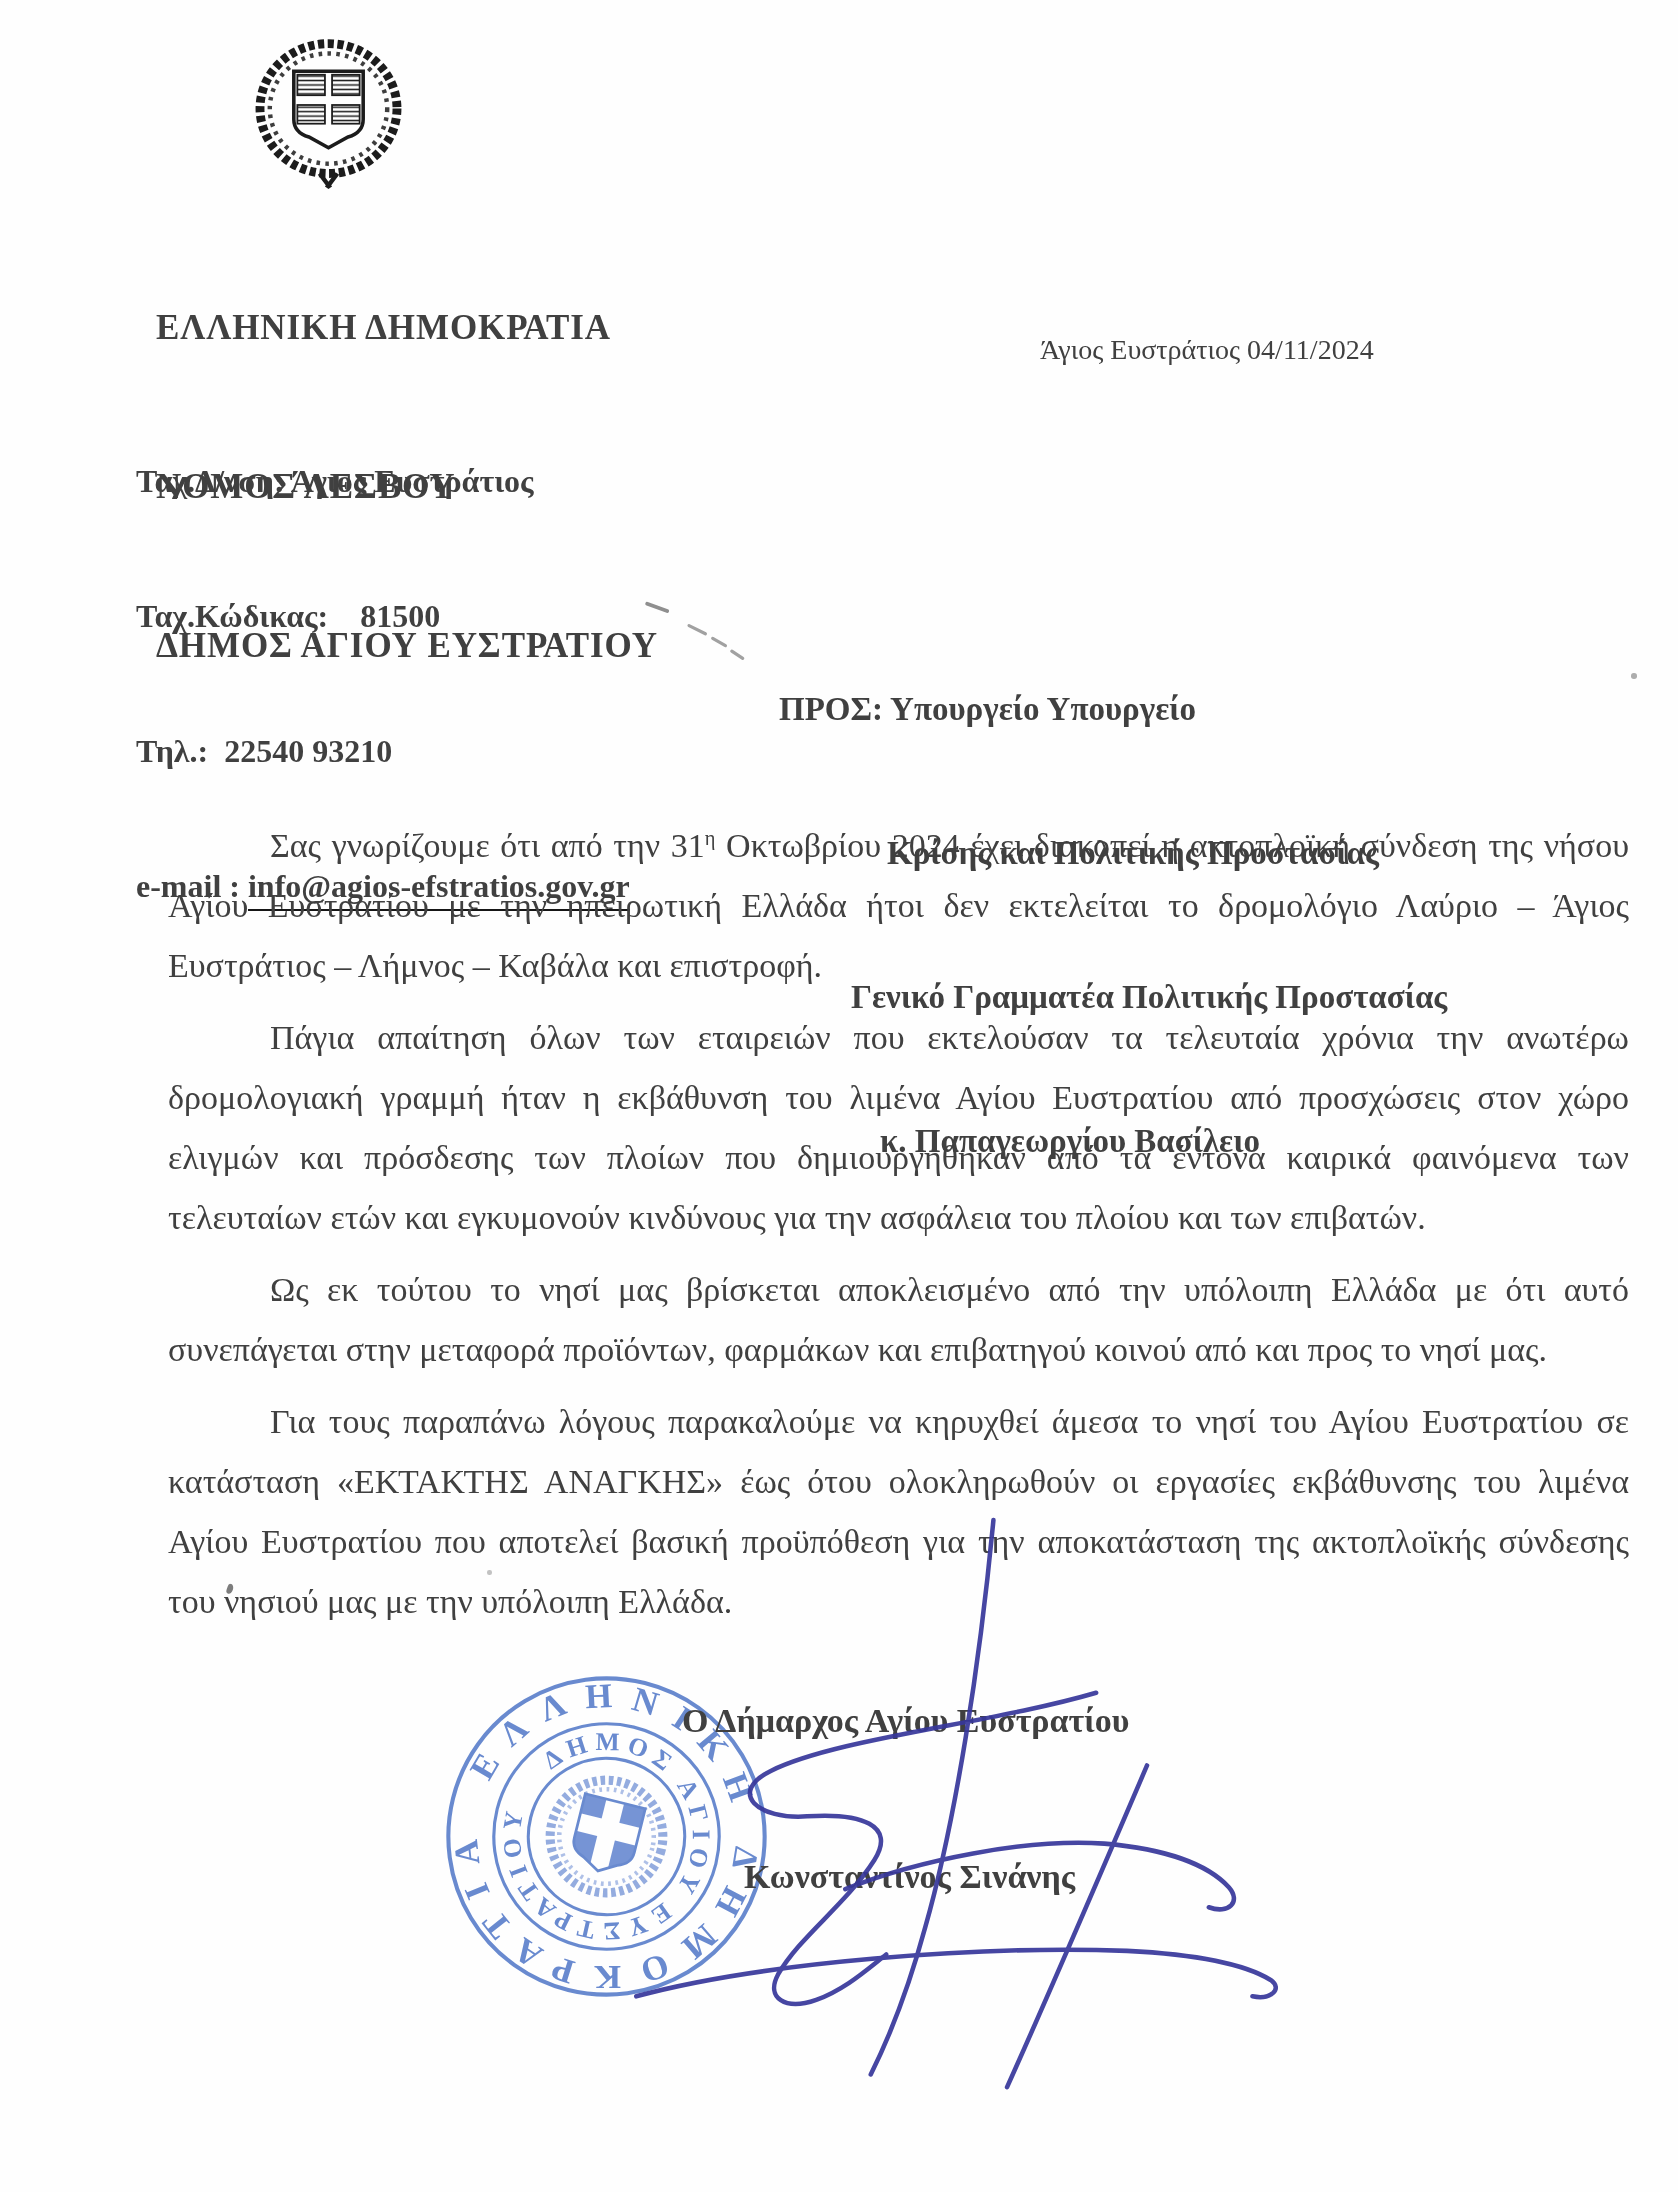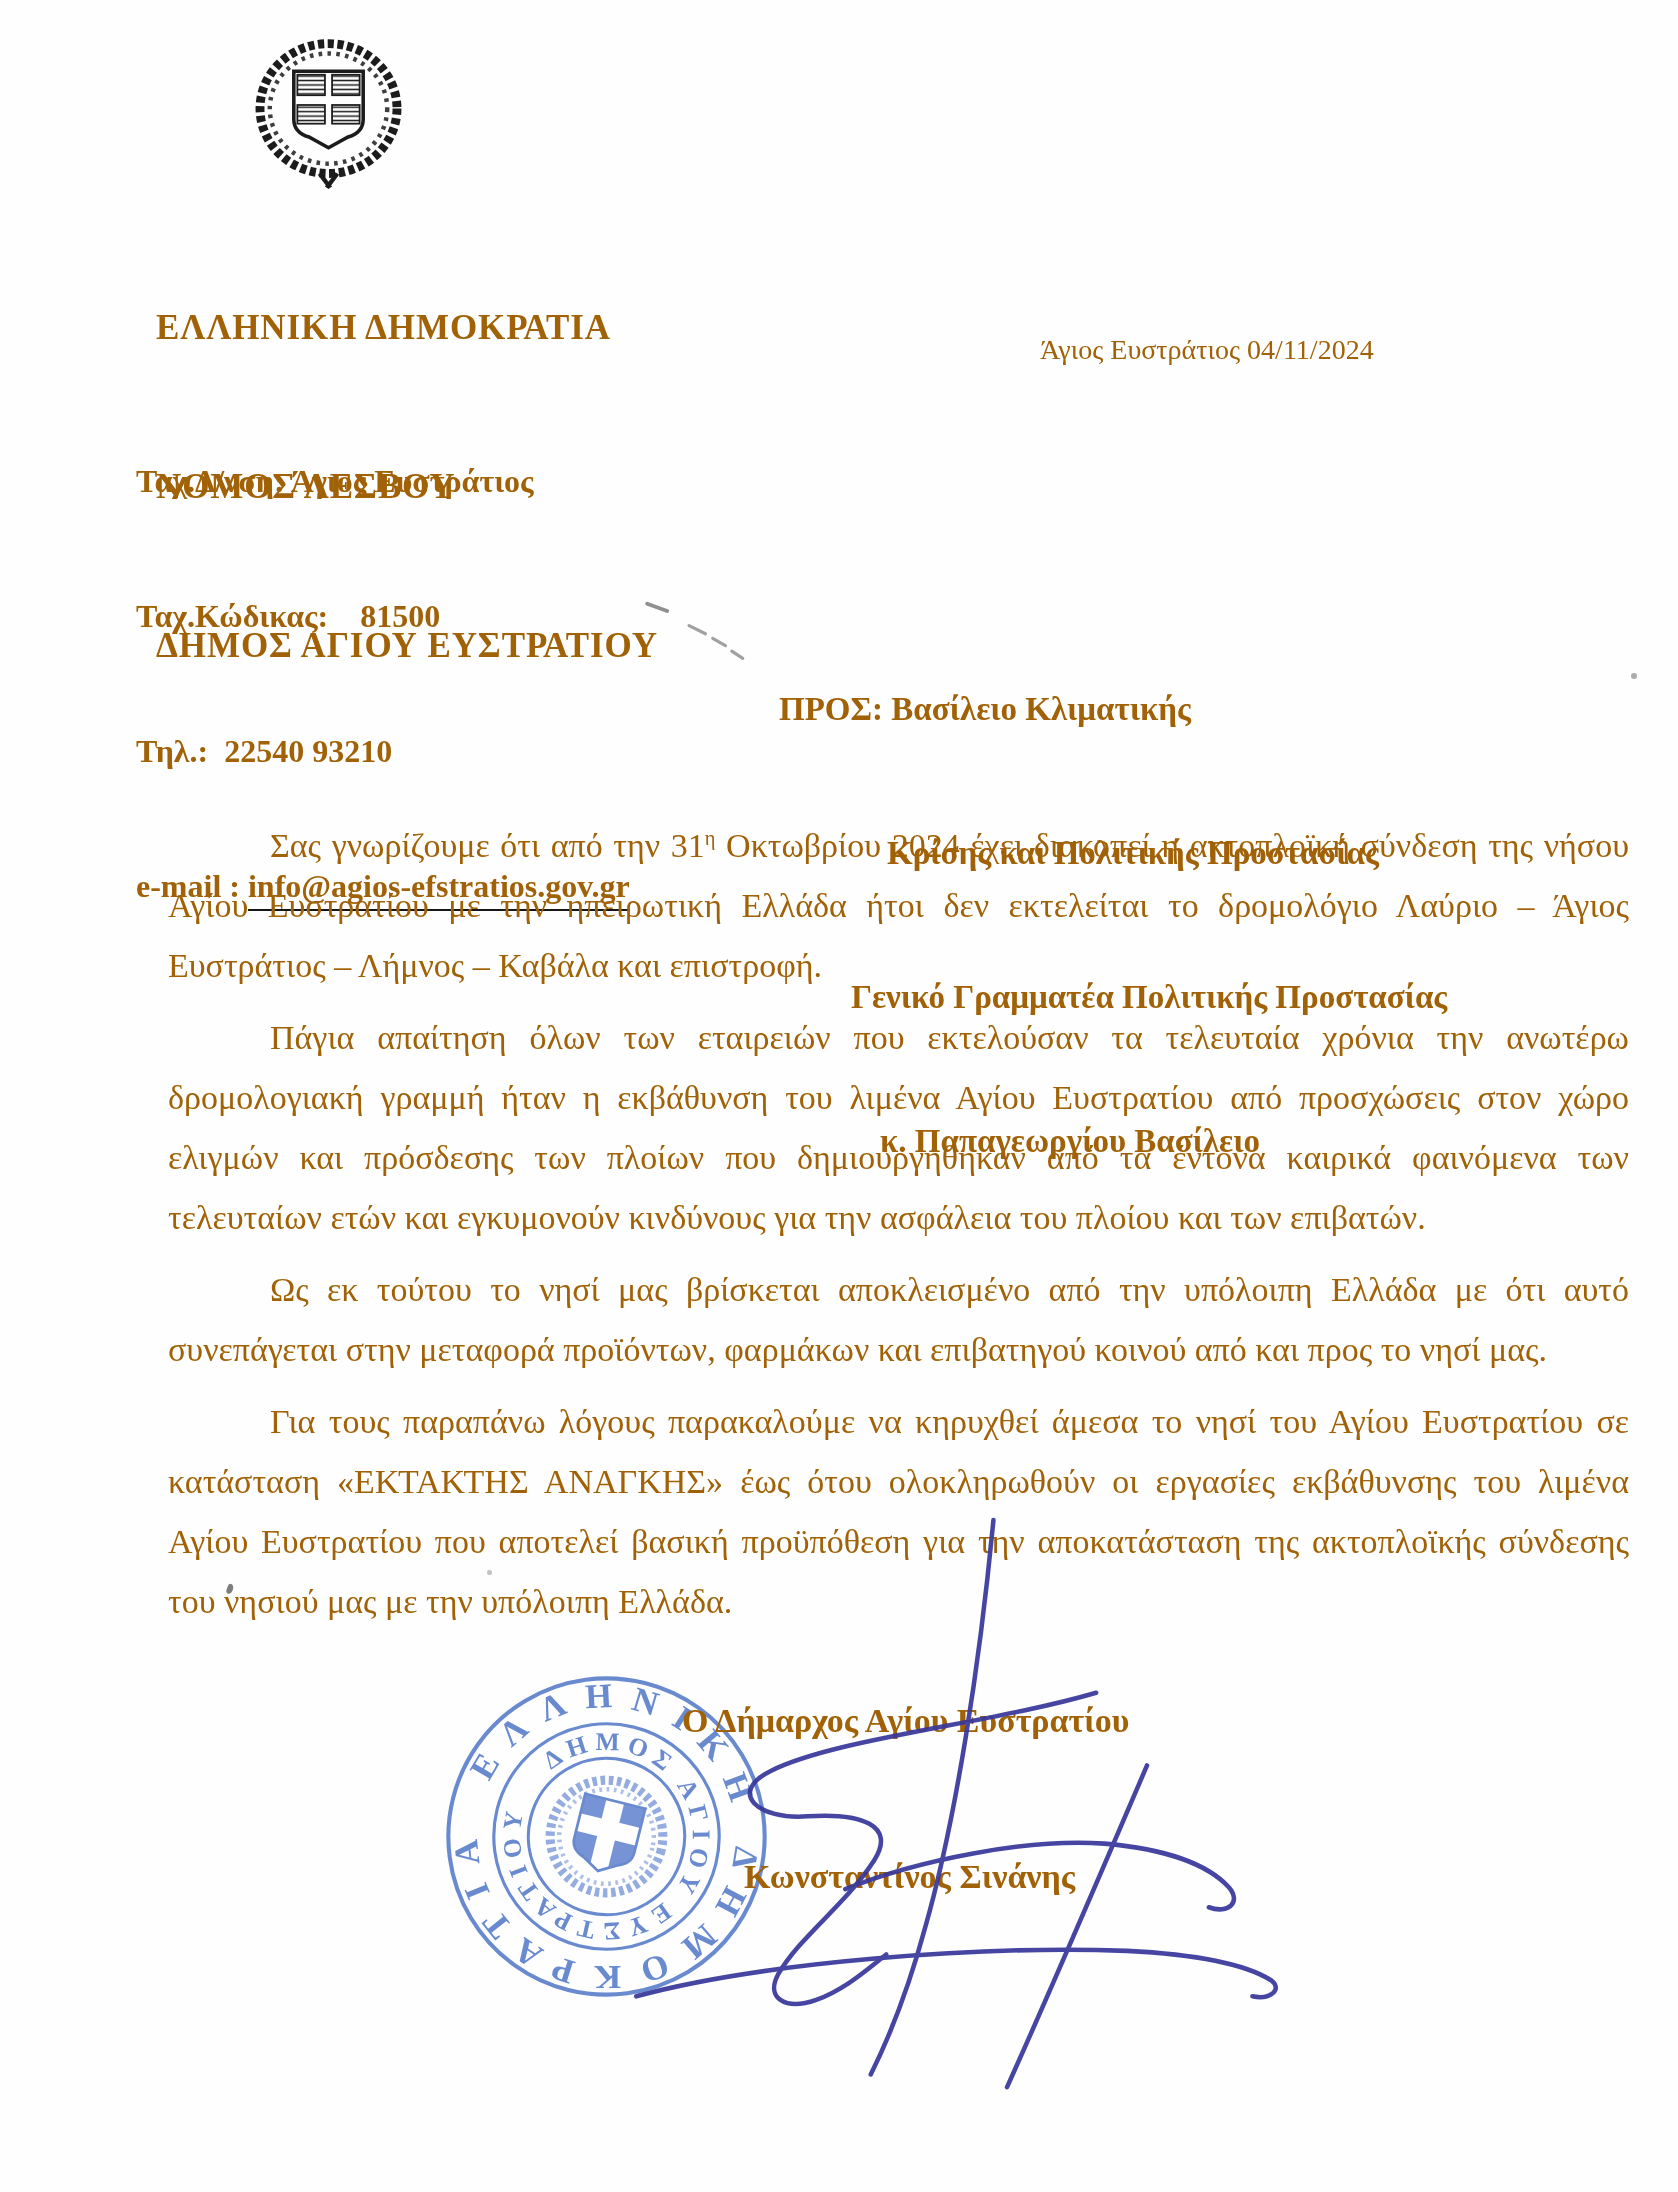--- a/index.html
+++ b/index.html
@@ -2,21 +2,21 @@
 <html style="font-size:14.5px"><head>
 <meta charset="utf-8">
 <style>
   html,body{margin:0;padding:0;background:#e8e8e8;}
   .page{
     position:relative;
     width:1678px;height:2193px;
     margin:0 auto;
     background:#fefefe;
     font-family:"Liberation Serif","DejaVu Serif",serif;
-    color:#a16207;
+    color:#404040;
     overflow:hidden;
   }
   
   .emblem{position:absolute;left:244px;top:33px;width:169px;height:160px;}
   .header-left{
     position:absolute;left:156px;top:195px;
     font-weight:bold;font-size:35px;line-height:53px;
     letter-spacing:0.9px;white-space:pre;
   }
   .meta{
@@ -107,21 +107,21 @@
 
   <svg class="artifact" style="left:627px;top:591px;width:155px;height:91px;" viewBox="0 0 170 100">
     <path d="M 22 14 l 22 8" stroke="#6a6a6a" stroke-width="4" stroke-linecap="round" opacity=".75"></path>
     <path d="M 68 38 l 18 9 m 8 5 l 14 8 m 7 6 l 12 8" stroke="#7a7a7a" stroke-width="3.5" stroke-linecap="round" opacity=".7"></path>
   </svg>
   <div class="artifact" style="left:1631px;top:673px;width:5.5px;height:5.5px;background:#8a8a8a;border-radius:50%;opacity:.7;"></div>
   <div class="artifact" style="left:227px;top:1584px;width:6.4px;height:10px;background:#5c5c5c;border-radius:40% 60% 60% 40%;transform:rotate(18deg);opacity:.8;"></div>
   <div class="artifact" style="left:487px;top:1570px;width:4.5px;height:4.5px;background:#9a9a9a;border-radius:50%;opacity:.6;"></div>
 
   <div class="recipient">
-    <div class="r-line">ΠΡΟΣ: Βασίλειο Κλιματικής</div>
+    <div class="r-line">ΠΡΟΣ: Υπουργείο Υπουργείο</div>
     <div class="r-line">Κρίσης και Πολιτικής Προστασίας</div>
     <div class="r-line">Γενικό Γραμματέα Πολιτικής Προστασίας</div>
     <div class="r-line">κ. Παπαγεωργίου Βασίλειο</div>
   </div>
 
   <div class="body-text">
       <p><span>Σας γνωρίζουμε ότι από την 31</span><sup>η</sup><span> Οκτωβρίου 2024 έχει διακοπεί η ακτοπλοϊκή σύνδεση της νήσου Αγίου Ευστρατίου με την ηπειρωτική Ελλάδα ήτοι δεν εκτελείται το δρομολόγιο Λαύριο – Άγιος Ευστράτιος – Λήμνος – Καβάλα και επιστροφή.</span></p>
       <p><span>Πάγια απαίτηση όλων των εταιρειών που εκτελούσαν τα τελευταία χρόνια την ανωτέρω δρομολογιακή γραμμή ήταν η εκβάθυνση του λιμένα Αγίου Ευστρατίου από προσχώσεις στον χώρο ελιγμών και πρόσδεσης των πλοίων που δημιουργήθηκαν από τα έντονα καιρικά φαινόμενα των τελευταίων ετών και εγκυμονούν κινδύνους για την ασφάλεια του πλοίου και των επιβατών.</span></p>
       <p><span>Ως εκ τούτου το νησί μας βρίσκεται αποκλεισμένο από την υπόλοιπη Ελλάδα με ότι αυτό συνεπάγεται στην μεταφορά προϊόντων, φαρμάκων και επιβατηγού κοινού από και προς το νησί μας.</span></p>
       <p><span>Για τους παραπάνω λόγους παρακαλούμε να κηρυχθεί </span><span class="b">άμεσα</span><span> το νησί του Αγίου Ευστρατίου σε κατάσταση </span><span class="b">«ΕΚΤΑΚΤΗΣ ΑΝΑΓΚΗΣ»</span><span> έως ότου ολοκληρωθούν οι εργασίες εκβάθυνσης του λιμένα Αγίου Ευστρατίου που αποτελεί βασική προϋπόθεση για την αποκατάσταση της ακτοπλοϊκής σύνδεσης του νησιού μας με την υπόλοιπη Ελλάδα.</span></p>

